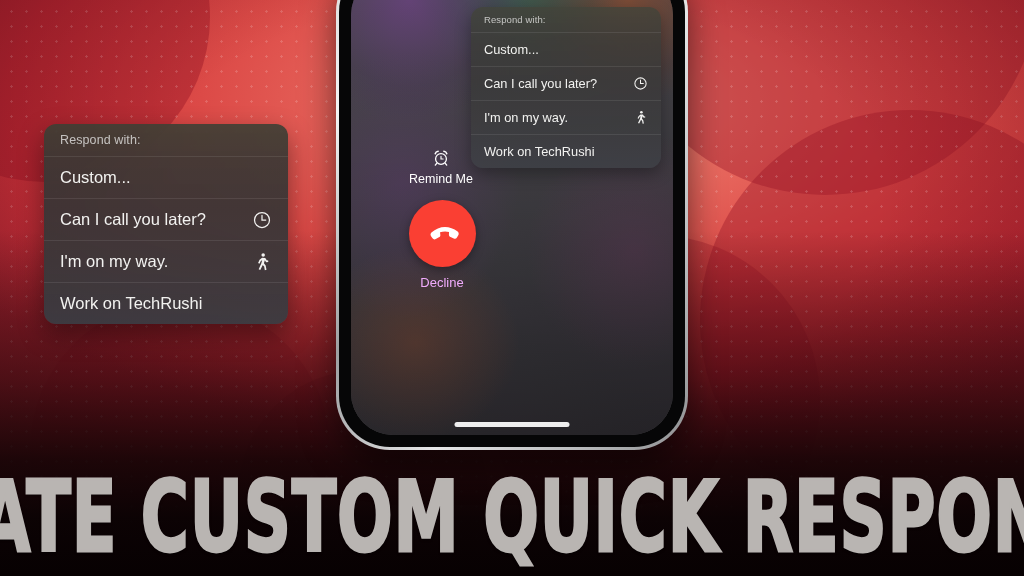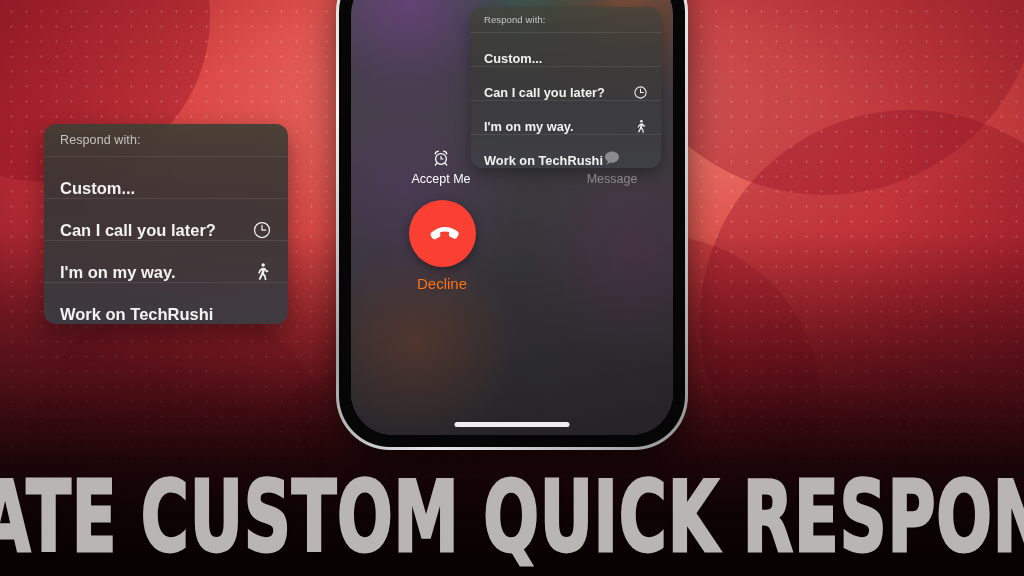--- a/index.html
+++ b/index.html
@@ -106,25 +106,24 @@
   }
   .respond-header {
     color: rgba(228,228,226,0.80);
     letter-spacing: 0.1px;
     display: flex;
     align-items: center;
     text-align: center;
   }
   .respond-row {
     display: flex;
-    align-items: flex-end;
+    align-items: center;
     justify-content: space-between;
     color: #f2f2f0;
     border-top: 1px solid rgba(255,255,255,0.085);
-    font-weight: bold;
   }
   .respond-row .label { white-space: nowrap; }
   .respond-row .glyph {
     display: flex;
     align-items: center;
     justify-content: center;
     flex: none;
   }
 
   
@@ -182,21 +181,21 @@
   }
   #btn-decline-wrap { left: 45px; top: 227px; }
   #btn-accept-wrap  { left: 215px; top: 227px; }
   .call-circle {
     width: 67px; height: 67px;
     border-radius: 50%;
     margin: 0 auto 8px auto;
     display: flex; align-items: center; justify-content: center;
     box-shadow: 0 3px 10px rgba(0,0,0,0.35);
   }
-  .call-label { color: #f97316; font-size: 15px; }
+  .call-label { color: #f0abfc; font-size: 13px; }
 
   
   #title-band {
     position: absolute;
     left: 0; right: 0; bottom: 0;
     height: 118px;
     display: flex;
     align-items: center;
     justify-content: center;
   }
@@ -313,34 +312,23 @@
           <div class="qa-icon">
             <svg width="18" height="18" viewBox="0 0 24 24" fill="none" stroke="#ffffff" stroke-width="1.7" stroke-linecap="round">
               <circle cx="12" cy="13.3" r="7.2" fill="none"></circle>
               <path d="M12 9.6 V13.3 H14.8" stroke-width="1.5"></path>
               <path d="M4.3 6.4 A4.6 4.6 0 0 1 8.2 3.0" stroke-width="2"></path>
               <path d="M19.7 6.4 A4.6 4.6 0 0 0 15.8 3.0" stroke-width="2"></path>
               <path d="M6.0 19.4 L4.4 21.4" stroke-width="1.8"></path>
               <path d="M18.0 19.4 L19.6 21.4" stroke-width="1.8"></path>
             </svg>
           </div>
-          <div class="qa-label">Accept Me</div>
+          <div class="qa-label">Remind Me</div>
         </div>
 
-        <div class="quick-action" id="qa-message">
-          <div class="qa-icon">
-            <svg width="18" height="18" viewBox="0 0 24 24" fill="#ffffff">
-              <path d="M12 3.4 C6.9 3.4 2.8 6.6 2.8 10.6 C2.8 13.0 4.3 15.1 6.6 16.4
-                       C6.3 17.8 5.5 19.3 4.3 20.5 C6.6 20.2 8.6 19.2 9.9 18.1
-                       C10.6 18.2 11.3 18.3 12 18.3 C17.1 18.3 21.2 15.0 21.2 10.6
-                       C21.2 6.6 17.1 3.4 12 3.4 Z"></path>
-            </svg>
-          </div>
-          <div class="qa-label">Message</div>
-        </div>
 
         <div class="call-btn-wrap" id="btn-decline-wrap">
           <div class="call-circle" style="background:#fa3f33;">
             <svg width="34" height="34" viewBox="0 0 24 24" fill="#ffffff">
               <g transform="rotate(133 12 12)">
                 <path d="M6.6 2.6 C7.6 2.4 8.3 2.9 8.6 3.8 L9.4 6.2
                          C9.7 7.0 9.5 7.7 8.9 8.2 L7.6 9.3
                          C8.5 11.2 10.1 12.8 12.1 13.8 L13.2 12.5
                          C13.7 11.9 14.4 11.7 15.2 12.0 L17.6 12.8
                          C18.5 13.1 19.0 13.9 18.8 14.8 L18.4 16.6

